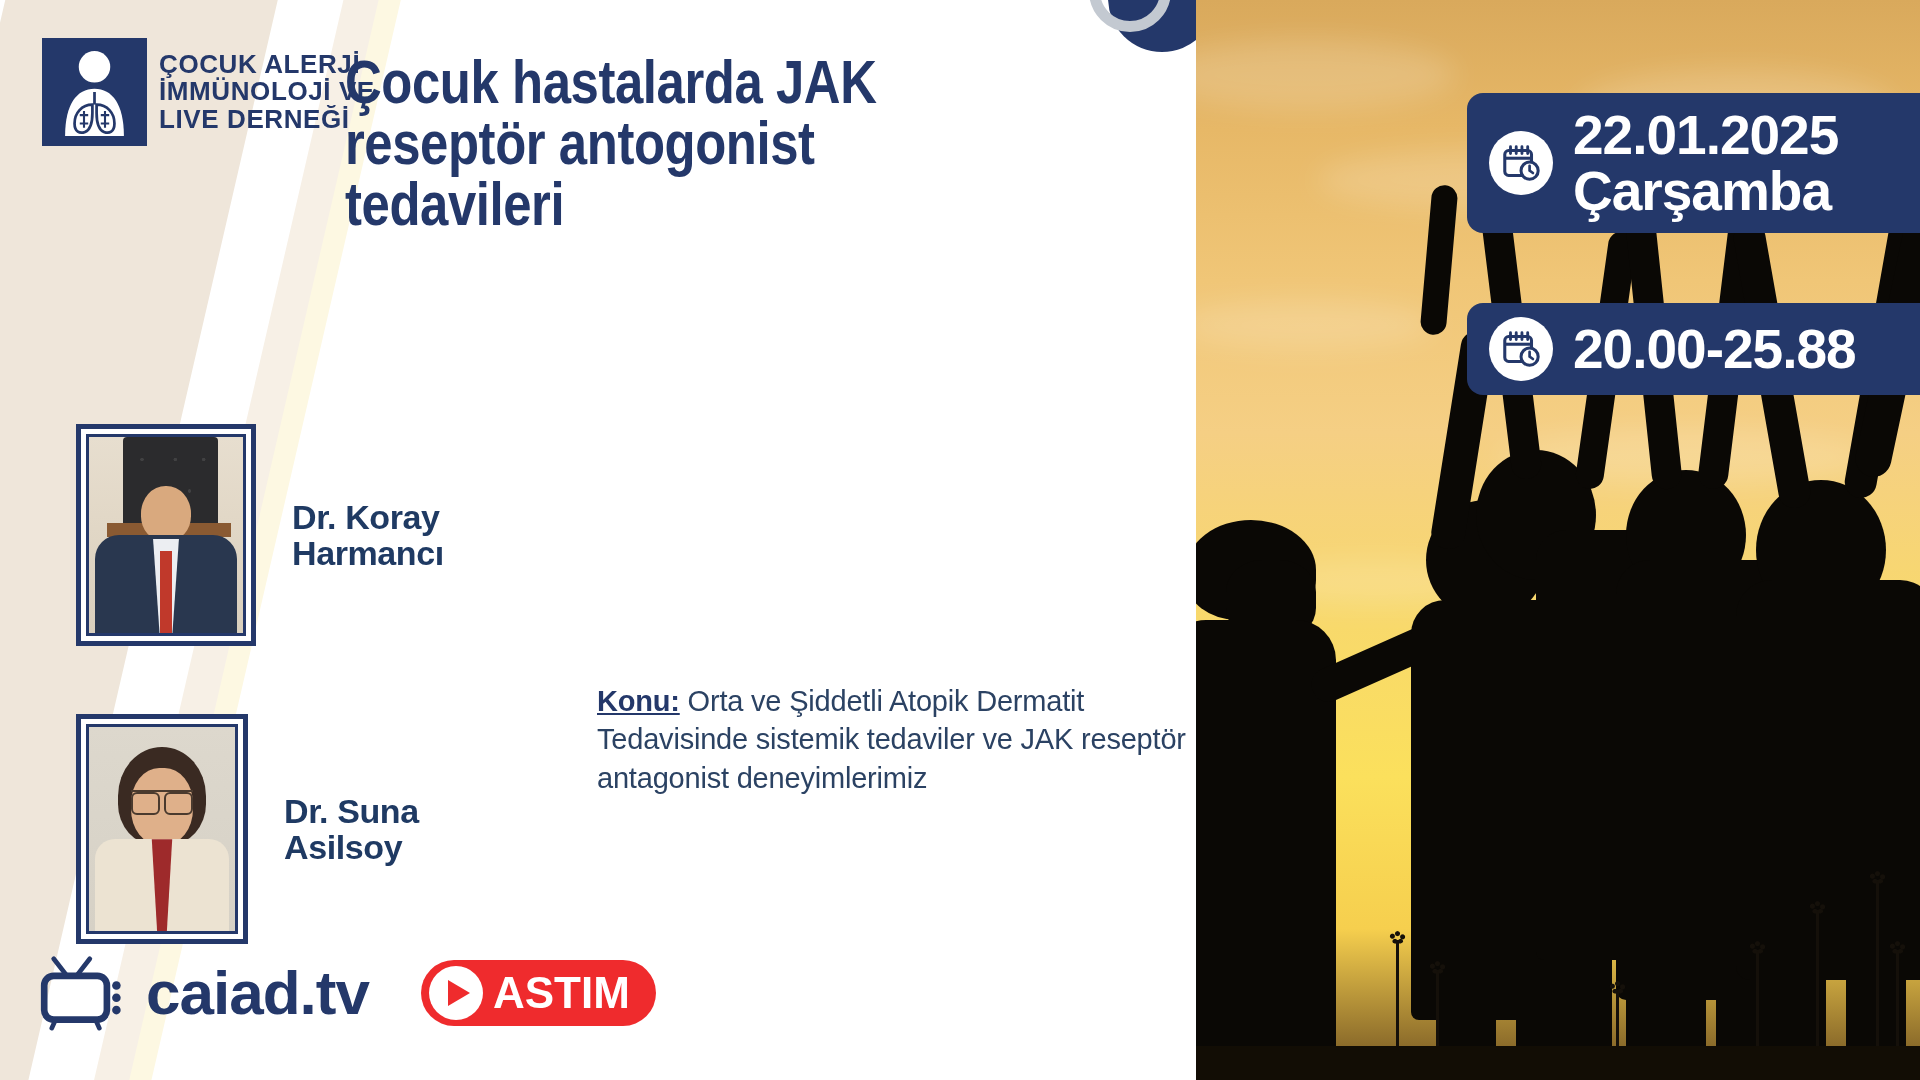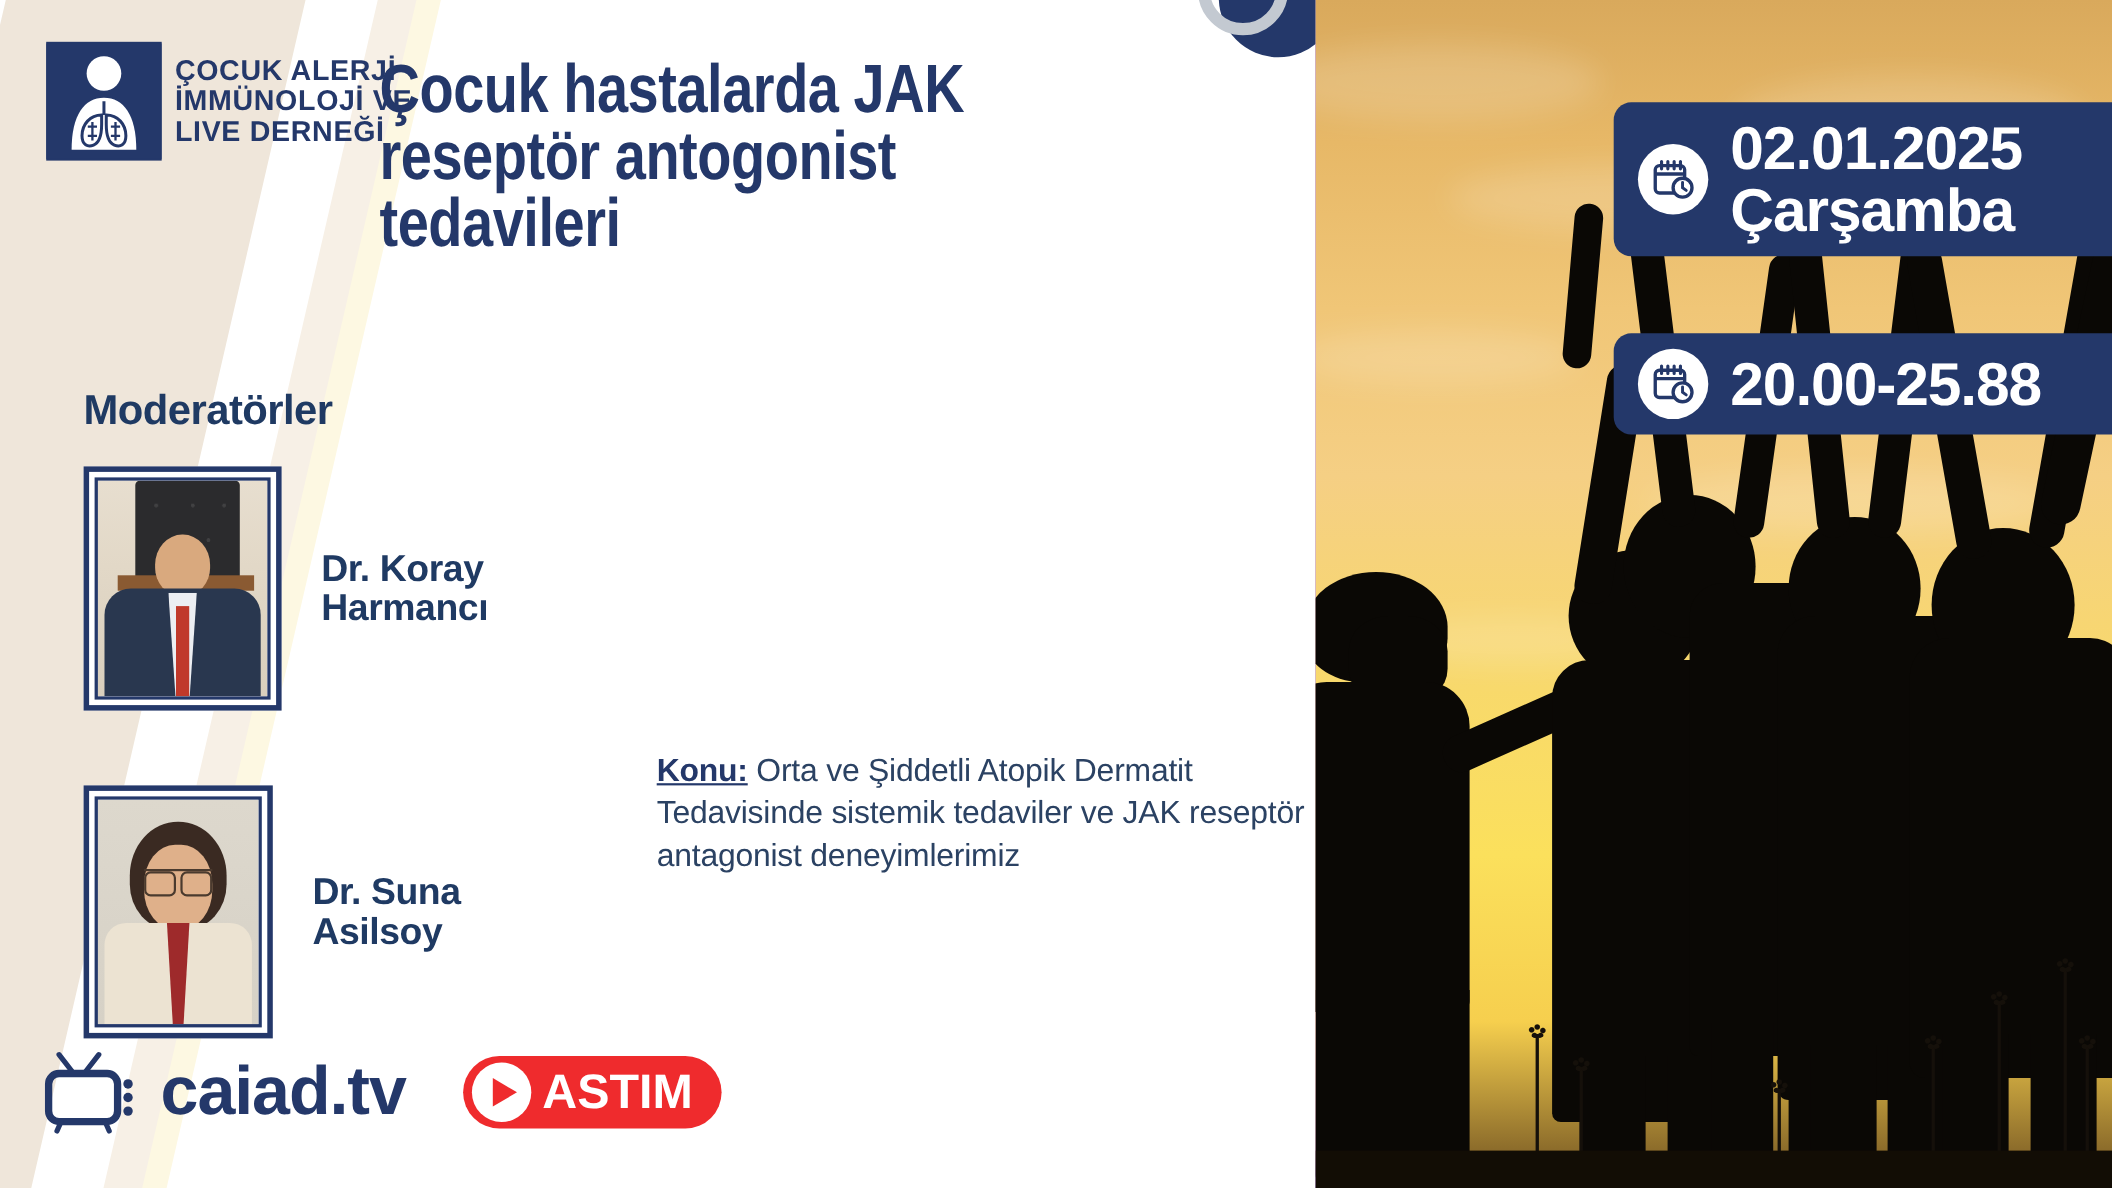--- a/index.html
+++ b/index.html
@@ -182,21 +182,20 @@
       </svg>
       <div class="logo-text">
         <span>ÇOCUK ALERJİ</span>
         <span>İMMÜNOLOJİ VE</span>
         <span>LIVE DERNEĞİ</span>
       </div>
     </div>
 
     <div class="title">Çocuk hastalarda JAK reseptör antogonist tedavileri</div>
 
-    <div class="h-mod">Moderatörler</div>
 
     <div class="person" id="p-koray">
       <div class="frame">
         <div class="frame-inner">
           <div class="ph">
             <div class="koray-bg"></div>
               <div class="koray-chair"></div>
               <div class="koray-wood"></div>
             <div class="koray-head"></div>
               <div class="koray-body"></div>
@@ -308,21 +307,21 @@
     <span class="circ">
       <svg viewBox="0 0 44 44" width="42" height="42">
         <rect x="5" y="9" width="28" height="26" rx="4" fill="none" stroke="#24386a" stroke-width="3.2"></rect>
         <path d="M5 17 H33" stroke="#24386a" stroke-width="3.2"></path>
         <path d="M11 5 V12 M17 5 V12 M23 5 V12 M29 5 V12" stroke="#24386a" stroke-width="3" stroke-linecap="round"></path>
         <circle cx="31" cy="30" r="9" fill="#ffffff" stroke="#24386a" stroke-width="3.2"></circle>
         <path d="M31 25 V30 L34.5 32.5" stroke="#24386a" stroke-width="2.8" fill="none" stroke-linecap="round"></path>
       </svg>
     </span>
     <span class="btext">
-      <span>02.01.2025</span><br>
+      <span>22.01.2025</span><br>
       <span>Çarşamba</span>
     </span>
   </div>
 
   <div class="badge" id="badge-time">
     <span class="circ">
       <svg viewBox="0 0 44 44" width="42" height="42">
         <rect x="5" y="9" width="28" height="26" rx="4" fill="none" stroke="#24386a" stroke-width="3.2"></rect>
         <path d="M5 17 H33" stroke="#24386a" stroke-width="3.2"></path>
         <path d="M11 5 V12 M17 5 V12 M23 5 V12 M29 5 V12" stroke="#24386a" stroke-width="3" stroke-linecap="round"></path>

